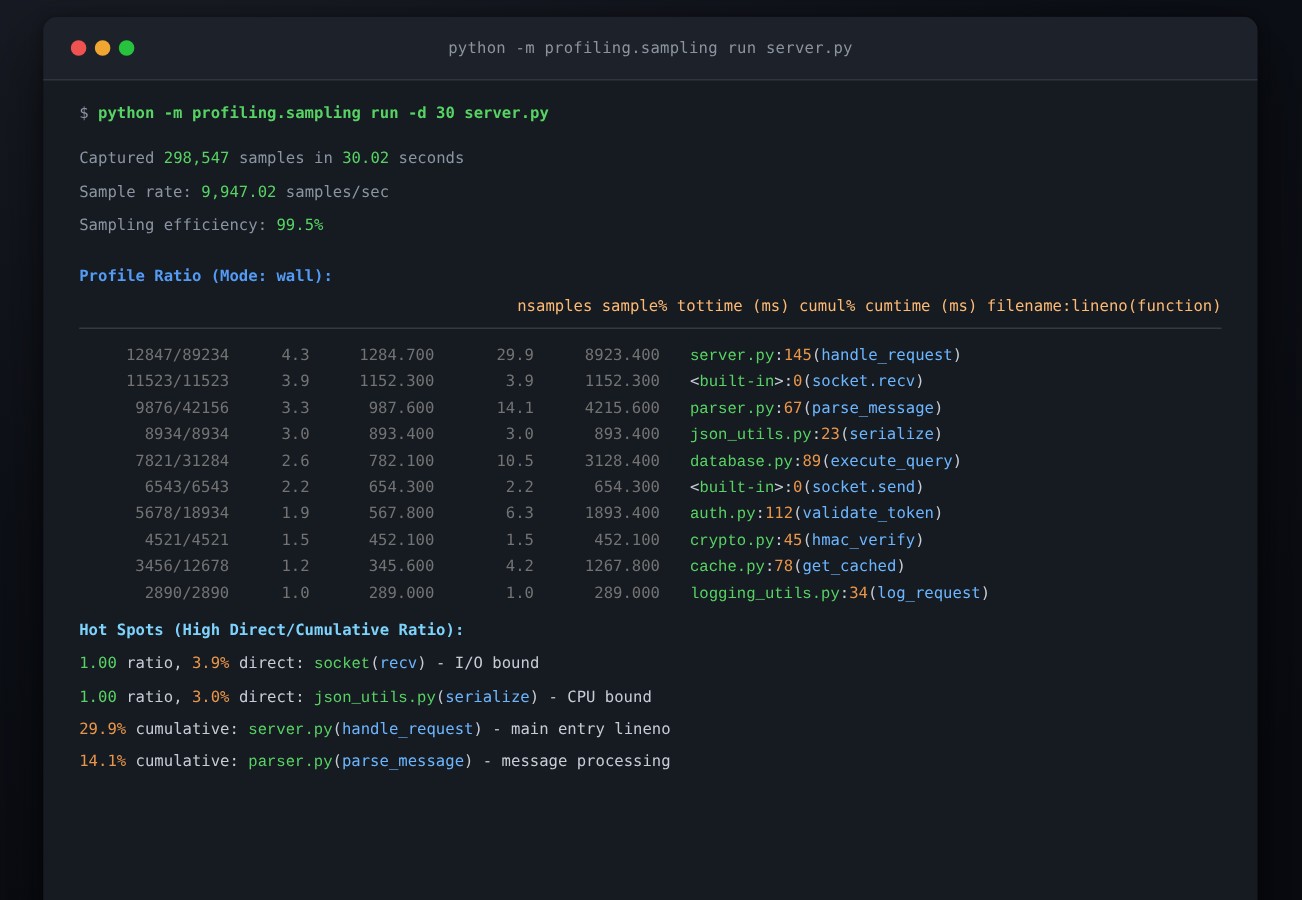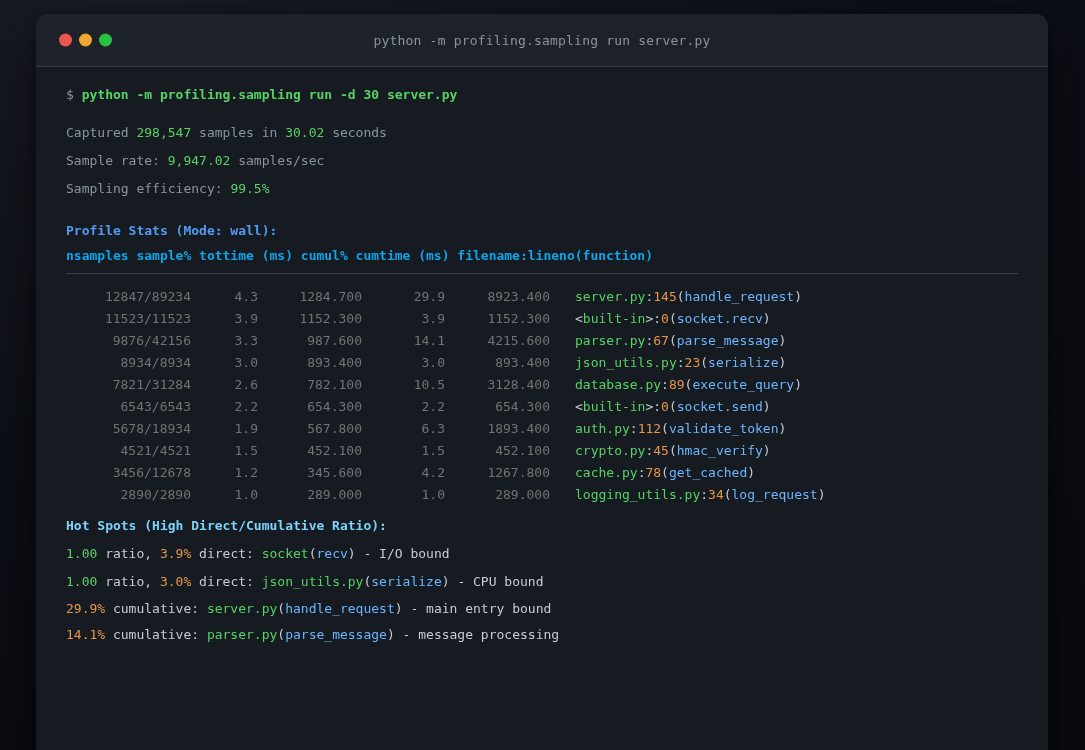--- a/index.html
+++ b/index.html
@@ -21,21 +21,21 @@
   .light { width:13px; height:13px; border-radius:50%; }
   .light.red { background:#ef5350; }
   .light.yellow { background:#f0a732; }
   .light.green { background:#27c33f; }
   .titletext { color:#8b949e; font-size:13px; letter-spacing:0.2px; }
   .tbody { padding:14px 30px 0 30px; font-size:13px; }
   .line { line-height:28px; height:28px; white-space:pre; }
   .cmdline { margin-top:0; }
   .capture-block { margin-top:10px; }
   .stats-heading { margin-top:14px; font-weight:700; color:#539bf5; }
-  .cols-header { height:22px; line-height:22px; font-weight:700; color:#0ea5e9; white-space:pre; }
+  .cols-header { height:22px; line-height:22px; font-weight:400; color:#fdba74; white-space:pre;text-align:right; }
   .divider { border-top:1px solid #3a414c; margin:6px 0 12px 0; }
   .trow { display:flex; height:22px; line-height:22px; white-space:pre; }
   .cell { display:inline-block; text-align:right; color:#737373; }
   .cell.c0 { width:125px; }
   .cell.c1 { width:67px; }
   .cell.c2 { width:104px; }
   .cell.c3 { width:83px; }
   .cell.c4 { width:105px; }
   .fn { margin-left:25px; }
   .summary-heading { margin-top:22px; font-weight:700; color:#539bf5; }
@@ -43,21 +43,21 @@
   .entries .line { height:28px; line-height:28px; }
   .orch-heading { margin-top:10px; font-weight:700; color:#539bf5; }
   .entries-orch .line { height:26px; line-height:26px; }
   
   .c-dim { color:#8b95a2; }
   .c-text { color:#c6ccd5; }
   .c-num { color:#57d364;margin-top:18px; }
   .c-cmd { color:#57d364; font-weight:700;text-align:right; }
   .c-pct { color:#e8964a; }
   .c-lineno { color:#e8964a; }
-  .c-file { color:#57d364; }
+  .c-file { color:#57d364;font-family:Liberation Mono, monospace; }
   .c-func { color:#6cb6ff; }
 </style>
 </head>
 <body>
 
 <div class="window">
   <div class="titlebar">
     <div class="lights">
       <div class="light red"></div>
       <div class="light yellow"></div>
@@ -68,21 +68,21 @@
 
   <div class="tbody">
     <div class="line cmdline"><span class="c-dim">$ </span><span class="c-cmd">python -m profiling.sampling run -d 30 server.py</span></div>
 
     <div class="capture-block">
         <div class="line"><span class="c-dim">Captured </span><span class="c-num">298,547</span><span class="c-dim"> samples in </span><span class="c-num">30.02</span><span class="c-dim"> seconds</span></div>
         <div class="line"><span class="c-dim">Sample rate: </span><span class="c-num">9,947.02</span><span class="c-dim"> samples/sec</span></div>
         <div class="line"><span class="c-dim">Sampling efficiency: </span><span class="c-num">99.5%</span></div>
       </div>
 
-    <div class="line stats-heading">Profile Stats (Mode: wall):</div>
+    <div class="line stats-heading">Profile Ratio (Mode: wall):</div>
     <div class="cols-header">nsamples sample% tottime (ms) cumul% cumtime (ms) filename:lineno(function)</div>
     <div class="divider"></div>
 
     <div class="rows">
         <div class="trow"><span class="cell c0">12847/89234</span><span class="cell c1">4.3</span><span class="cell c2">1284.700</span><span class="cell c3">29.9</span><span class="cell c4">8923.400</span><span class="fn"><span class="c-file">server.py</span><span class="c-text">:</span><span class="c-lineno">145</span><span class="c-text">(</span><span class="c-func">handle_request</span><span class="c-text">)</span></span></div>
         <div class="trow"><span class="cell c0">11523/11523</span><span class="cell c1">3.9</span><span class="cell c2">1152.300</span><span class="cell c3">3.9</span><span class="cell c4">1152.300</span><span class="fn"><span class="c-text">&lt;</span><span class="c-file">built-in</span><span class="c-text">&gt;:</span><span class="c-lineno">0</span><span class="c-text">(</span><span class="c-func">socket.recv</span><span class="c-text">)</span></span></div>
         <div class="trow"><span class="cell c0">9876/42156</span><span class="cell c1">3.3</span><span class="cell c2">987.600</span><span class="cell c3">14.1</span><span class="cell c4">4215.600</span><span class="fn"><span class="c-file">parser.py</span><span class="c-text">:</span><span class="c-lineno">67</span><span class="c-text">(</span><span class="c-func">parse_message</span><span class="c-text">)</span></span></div>
         <div class="trow"><span class="cell c0">8934/8934</span><span class="cell c1">3.0</span><span class="cell c2">893.400</span><span class="cell c3">3.0</span><span class="cell c4">893.400</span><span class="fn"><span class="c-file">json_utils.py</span><span class="c-text">:</span><span class="c-lineno">23</span><span class="c-text">(</span><span class="c-func">serialize</span><span class="c-text">)</span></span></div>
         <div class="trow"><span class="cell c0">7821/31284</span><span class="cell c1">2.6</span><span class="cell c2">782.100</span><span class="cell c3">10.5</span><span class="cell c4">3128.400</span><span class="fn"><span class="c-file">database.py</span><span class="c-text">:</span><span class="c-lineno">89</span><span class="c-text">(</span><span class="c-func">execute_query</span><span class="c-text">)</span></span></div>
         <div class="trow"><span class="cell c0">6543/6543</span><span class="cell c1">2.2</span><span class="cell c2">654.300</span><span class="cell c3">2.2</span><span class="cell c4">654.300</span><span class="fn"><span class="c-text">&lt;</span><span class="c-file">built-in</span><span class="c-text">&gt;:</span><span class="c-lineno">0</span><span class="c-text">(</span><span class="c-func">socket.send</span><span class="c-text">)</span></span></div>
@@ -92,17 +92,17 @@
         <div class="trow"><span class="cell c0">2890/2890</span><span class="cell c1">1.0</span><span class="cell c2">289.000</span><span class="cell c3">1.0</span><span class="cell c4">289.000</span><span class="fn"><span class="c-file">logging_utils.py</span><span class="c-text">:</span><span class="c-lineno">34</span><span class="c-text">(</span><span class="c-func">log_request</span><span class="c-text">)</span></span></div>
       </div>
 
     <div class="line sub-heading">Hot Spots (High Direct/Cumulative Ratio):</div>
     <div class="entries">
         <div class="line"><span class="c-num">1.00</span><span class="c-text"> ratio, </span><span class="c-pct">3.9%</span><span class="c-text"> direct: </span><span class="c-file">socket</span><span class="c-text">(</span><span class="c-func">recv</span><span class="c-text">)</span><span class="c-text"> - I/O bound</span></div>
         <div class="line"><span class="c-num">1.00</span><span class="c-text"> ratio, </span><span class="c-pct">3.0%</span><span class="c-text"> direct: </span><span class="c-file">json_utils.py</span><span class="c-text">(</span><span class="c-func">serialize</span><span class="c-text">)</span><span class="c-text"> - CPU bound</span></div>
       </div>
 
     <div class="entries-orch">
-        <div class="line"><span class="c-pct">29.9%</span><span class="c-text"> cumulative: </span><span class="c-file">server.py</span><span class="c-text">(</span><span class="c-func">handle_request</span><span class="c-text">)</span><span class="c-text"> - main entry bound</span></div>
+        <div class="line"><span class="c-pct">29.9%</span><span class="c-text"> cumulative: </span><span class="c-file">server.py</span><span class="c-text">(</span><span class="c-func">handle_request</span><span class="c-text">)</span><span class="c-text"> - main entry lineno</span></div>
         <div class="line"><span class="c-pct">14.1%</span><span class="c-text"> cumulative: </span><span class="c-file">parser.py</span><span class="c-text">(</span><span class="c-func">parse_message</span><span class="c-text">)</span><span class="c-text"> - message processing</span></div>
       </div>
   </div>
 </div>
 
 </body></html>

